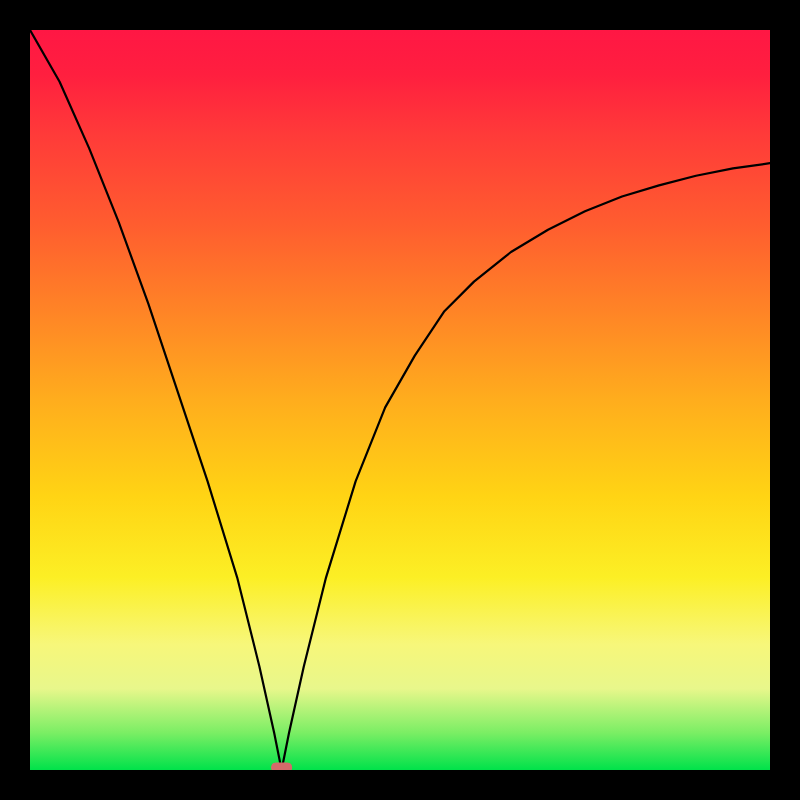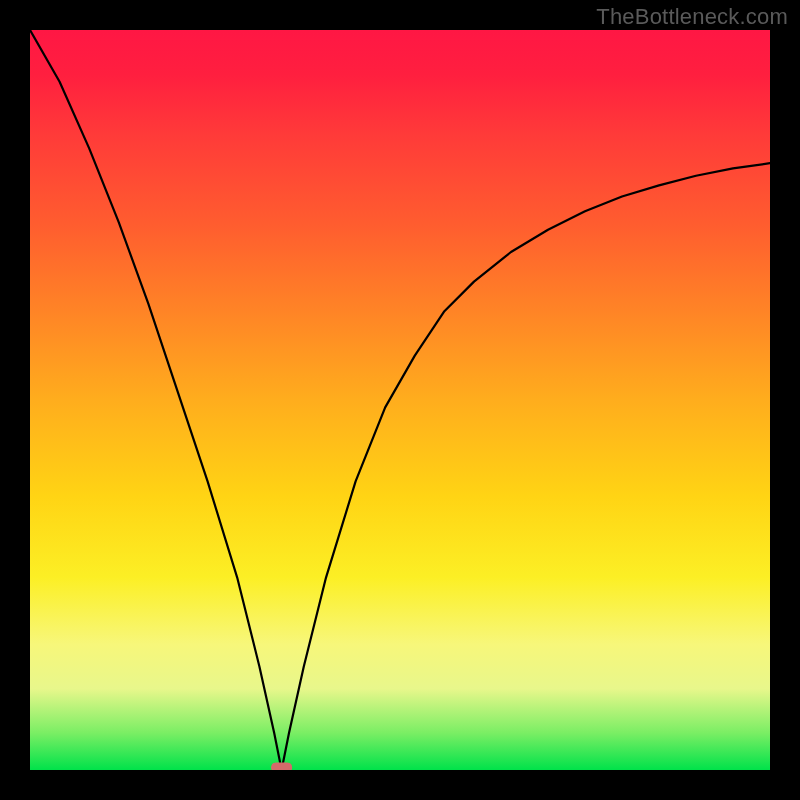--- a/index.html
+++ b/index.html
@@ -72,21 +72,20 @@
   .nadir-marker {
     fill: #d46a6a;
     stroke: #d46a6a;
     stroke-width: 1;
   }
 </style>
 </head>
 <body>
 
 <div class="chart-frame">
-  <div class="watermark">TheBottleneck.com</div>
 
   <div class="plot-area">
     <div class="gradient-bg"></div>
     <svg class="curve-svg" viewBox="0 0 740 740" preserveAspectRatio="none">
       <path id="curve-path" class="curve-path" d="M0.00 0.00 L29.60 51.80 L59.20 118.40 L88.80 192.40 L118.40 273.80 L148.00 362.60 L177.60 451.40 L207.20 547.60 L229.40 636.40 L244.20 703.00 L251.60 740.00 L259.00 703.00 L273.80 636.40 L296.00 547.60 L325.60 451.40 L355.20 377.40 L384.80 325.60 L414.40 281.20 L444.00 251.60 L481.00 222.00 L518.00 199.80 L555.00 181.30 L592.00 166.50 L629.00 155.40 L666.00 145.78 L703.00 138.38 L740.00 133.20"></path>
       <rect id="nadir-rect" class="nadir-marker" x="241.60" y="733.00" width="20" height="9" rx="4" ry="4"></rect>
     </svg>
   </div>
 </div>
 

